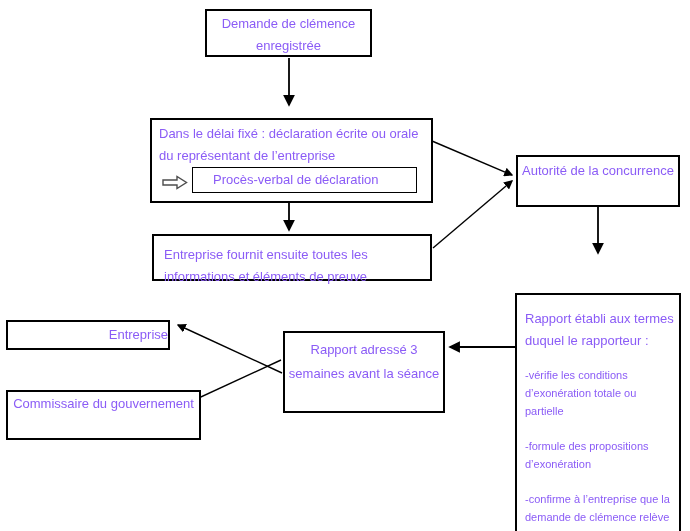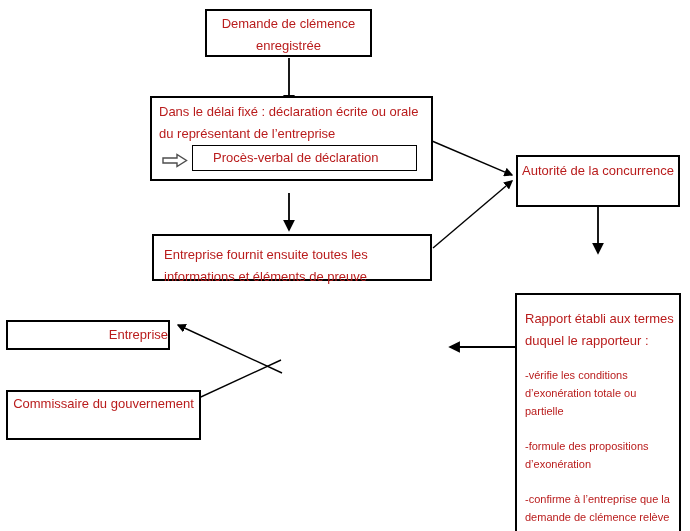--- a/index.html
+++ b/index.html
@@ -1,29 +1,29 @@
 <!DOCTYPE html>
 <html><head>
 <meta charset="utf-8">
 <style>
   html,body { margin:0; padding:0; background:#ffffff; }
   .canvas {
     position:relative; width:690px; height:531px; background:#ffffff;
-    font-family:"Liberation Sans", sans-serif; color:#b91c1c; overflow:hidden;
+    font-family:"Liberation Sans", sans-serif; color:#8b5cf6; overflow:hidden;
   }
   .node {
     position:absolute; box-sizing:border-box; background:#ffffff;
     border:2px solid #000000; font-size:13px; line-height:22px;
   }
   .center { text-align:center; }
   .edges { position:absolute; left:0; top:0; width:690px; height:531px; pointer-events:none; }
 
   
   .n-demande      { left:205px; top:9px;   width:167px; height:48px; padding-top:2px; }
-  .n-declaration  { left:150px; top:96px; width:283px; height:85px; padding:3px 7px; }
+  .n-declaration  { left:150px; top:118px; width:283px; height:85px; padding:3px 7px; }
   .n-proces       { position:absolute; left:40px; top:47px; width:225px; height:26px;
                     border:1px solid #000; box-sizing:border-box; background:#fff;
                     font-size:13px; line-height:24px; padding-left:20px; }
   .n-icon         { position:absolute; left:10px; top:55px; width:26px; height:15px; }
   .n-informations { left:152px; top:234px; width:280px; height:47px; padding:8px 10px; }
   .n-autorite     { left:516px; top:155px; width:164px; height:52px; padding-top:3px; }
   .n-rapport      { left:515px; top:257px; width:166px; height:265px; padding:13px 5px 0 8px;margin-top:36px; }
   .n-rapport .title { font-size:13px; line-height:22px; margin:0 0 14px 0; }
   .n-rapport .item  { font-size:11px; line-height:18px; margin:0 0 17px 0; }
   .n-adresse      { left:283px; top:331px; width:162px; height:82px; padding-top:5px; line-height:24px; }
@@ -79,20 +79,23 @@
     <span>Autorité de la concurrence</span>
   </div>
 
   <div class="node n-rapport">
     <p class="title">Rapport établi aux termes duquel le rapporteur :</p>
     <p class="item">-vérifie les conditions d’exonération totale ou partielle</p>
     <p class="item">-formule des propositions d’exonération</p>
     <p class="item">-confirme à l’entreprise que la demande de clémence relève du cas de types 9-A ou non</p>
   </div>
 
+  <div class="node center n-adresse">
+    <span>Rapport adressé 3 semaines avant la séance</span>
+  </div>
 
   <div class="node center n-entreprise">
     <span>Entreprise</span>
   </div>
 
   <div class="node center n-commissaire">
     <span>Commissaire du gouvernement</span>
   </div>
 
 </div>

